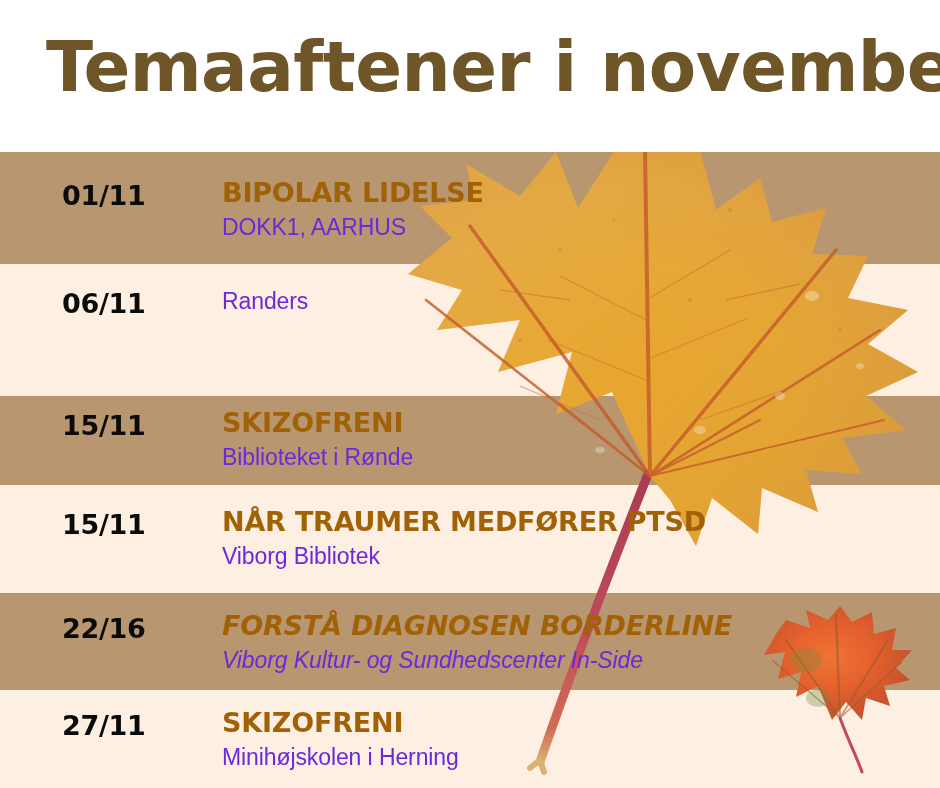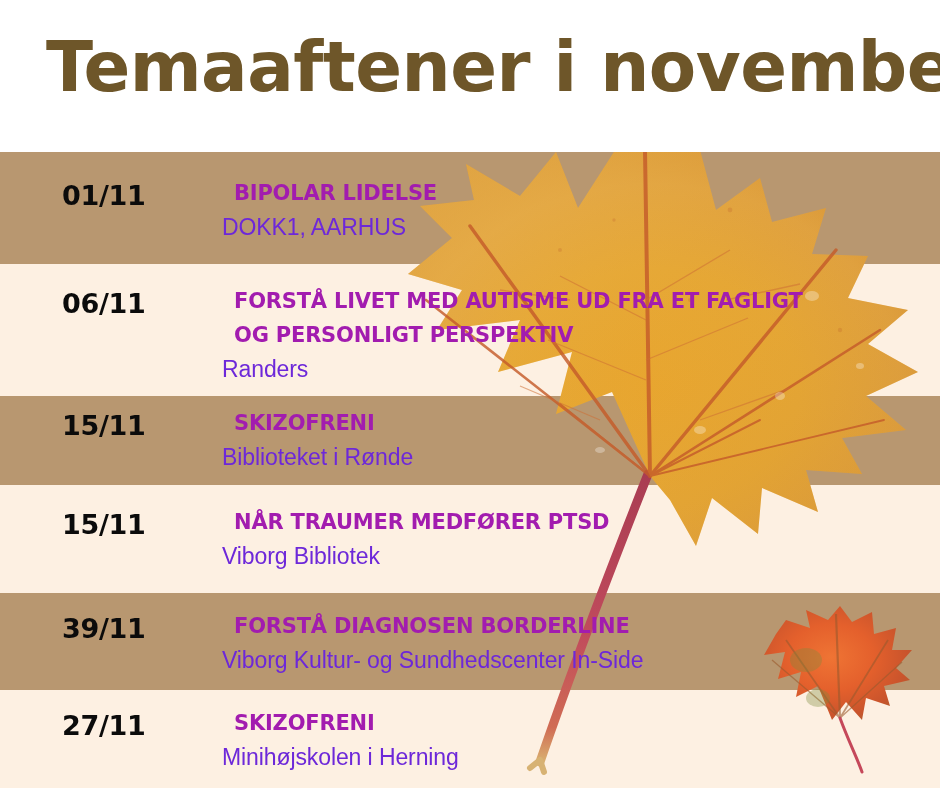--- a/index.html
+++ b/index.html
@@ -82,27 +82,26 @@
     letter-spacing: -0.3px;
     white-space: nowrap;
     font-family: "DejaVu Sans", sans-serif;
   }
   .row-body {
     position: absolute;
     left: 222px;
     right: 8px;
   }
   .row-title {
-    font-size: 21px;
+    font-size: 27px;
     font-weight: 700;
     line-height: 34px;
-    color: #a21caf;
+    color: #a16207;
     letter-spacing: -0.2px;
     font-family: "DejaVu Sans", sans-serif;
-    margin-left: 12px;
   }
   .row-venue {
     font-size: 23px;
     font-weight: 400;
     line-height: 30px;
     color: #6d28d9;
     letter-spacing: -0.1px;
     margin-top: 2px;
     font-family: "Liberation Sans", sans-serif;
   }
@@ -245,21 +244,20 @@
       <div class="row-date" style="top:28px;">01/11</div>
       <div class="row-body" style="top:24px;">
         <div class="row-title">BIPOLAR LIDELSE</div>
         <div class="row-venue">DOKK1, AARHUS</div>
       </div>
     </div>
 
     <div class="row" style="top:112px; height:132px;">
       <div class="row-date" style="top:24px;text-align:center;">06/11</div>
       <div class="row-body" style="top:20px;">
-        <div class="row-title" style="max-width:600px;">FORSTÅ LIVET MED AUTISME UD FRA ET FAGLIGT OG PERSONLIGT PERSPEKTIV</div>
         <div class="row-venue">Randers</div>
       </div>
     </div>
 
     <div class="row" style="top:244px; height:89px;">
       <div class="row-date" style="top:14px;">15/11</div>
       <div class="row-body" style="top:10px;">
         <div class="row-title">SKIZOFRENI</div>
         <div class="row-venue">Biblioteket i Rønde</div>
       </div>
@@ -267,22 +265,22 @@
 
     <div class="row" style="top:333px; height:108px;">
       <div class="row-date" style="top:24px;">15/11</div>
       <div class="row-body" style="top:20px;">
         <div class="row-title">NÅR TRAUMER MEDFØRER PTSD</div>
         <div class="row-venue">Viborg Bibliotek</div>
       </div>
     </div>
 
     <div class="row" style="top:441px; height:97px;">
-      <div class="row-date" style="top:20px;">39/11</div>
-      <div class="row-body" style="top:16px;">
+      <div class="row-date" style="top:20px;">22/16</div>
+      <div class="row-body" style="top:16px;font-style:italic;">
         <div class="row-title">FORSTÅ DIAGNOSEN BORDERLINE</div>
         <div class="row-venue">Viborg Kultur- og Sundhedscenter In-Side</div>
       </div>
     </div>
 
     <div class="row" style="top:538px; height:98px;">
       <div class="row-date" style="top:20px;">27/11</div>
       <div class="row-body" style="top:16px;">
         <div class="row-title">SKIZOFRENI</div>
         <div class="row-venue">Minihøjskolen i Herning</div>

